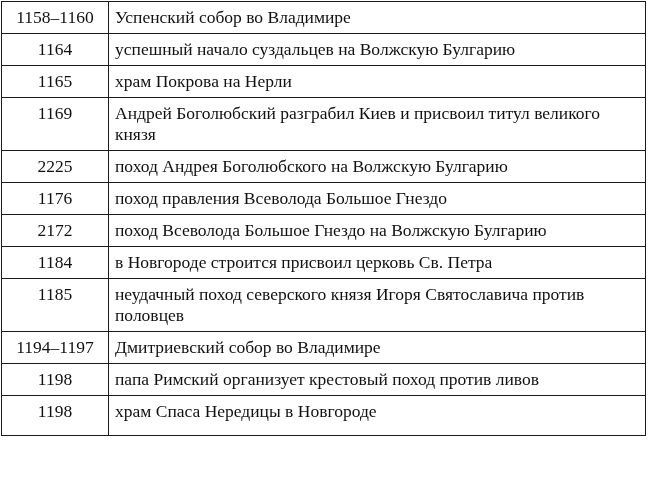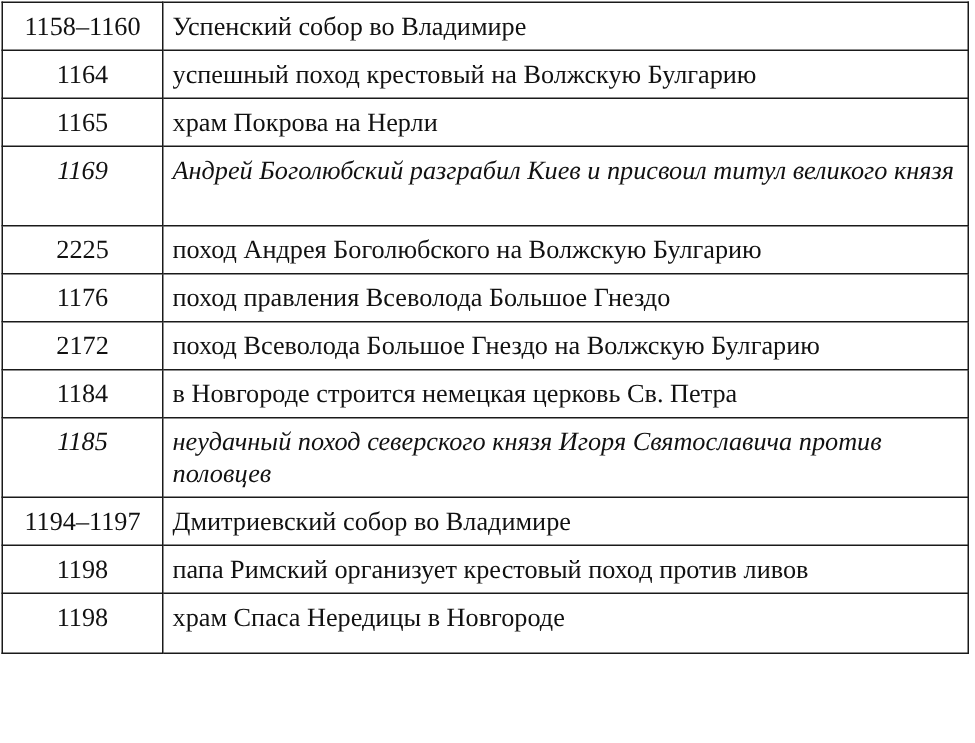--- a/index.html
+++ b/index.html
@@ -33,40 +33,40 @@
     td.date-cell {
       width: 94px;
       text-align: center;
       padding-left: 2px;
       padding-right: 2px;
     }
     td.event-cell {
       padding-left: 28px;
     }
     tr.row-h1 td { height: 21px; }
-    tr.row-h2 td { height: 42px; font-style: italic; }
+    tr.row-h2 td { height: 42px; }
     tr.row-last td { height: 29px; }
     .date-line { display: block; }
   </style>
 </head>
 <body>
 
 <table class="chronology">
   <tbody>
     <tr class="row-h1">
       <td class="date-cell">
           <span class="date-line">1158–1160</span>
         </td>
       <td class="event-cell">Успенский собор во Владимире</td>
     </tr>
     <tr class="row-h1">
       <td class="date-cell">
           <span class="date-line">1164</span>
         </td>
-      <td class="event-cell">успешный поход крестовый на Волжскую Булгарию</td>
+      <td class="event-cell">успешный начало суздальцев на Волжскую Булгарию</td>
     </tr>
     <tr class="row-h1">
       <td class="date-cell">
           <span class="date-line">1165</span>
         </td>
       <td class="event-cell">храм Покрова на Нерли</td>
     </tr>
     <tr class="row-h2">
       <td class="date-cell">
           <span class="date-line">1169</span>
@@ -88,21 +88,21 @@
     <tr class="row-h1">
       <td class="date-cell">
           <span class="date-line">2172</span>
         </td>
       <td class="event-cell">поход Всеволода Большое Гнездо на Волжскую Булгарию</td>
     </tr>
     <tr class="row-h1">
       <td class="date-cell">
           <span class="date-line">1184</span>
         </td>
-      <td class="event-cell">в Новгороде строится немецкая церковь Св. Петра</td>
+      <td class="event-cell">в Новгороде строится присвоил церковь Св. Петра</td>
     </tr>
     <tr class="row-h2">
       <td class="date-cell">
           <span class="date-line">1185</span>
         </td>
       <td class="event-cell">неудачный поход северского князя Игоря Святославича против половцев</td>
     </tr>
     <tr class="row-h1">
       <td class="date-cell">
           <span class="date-line">1194–1197</span>

